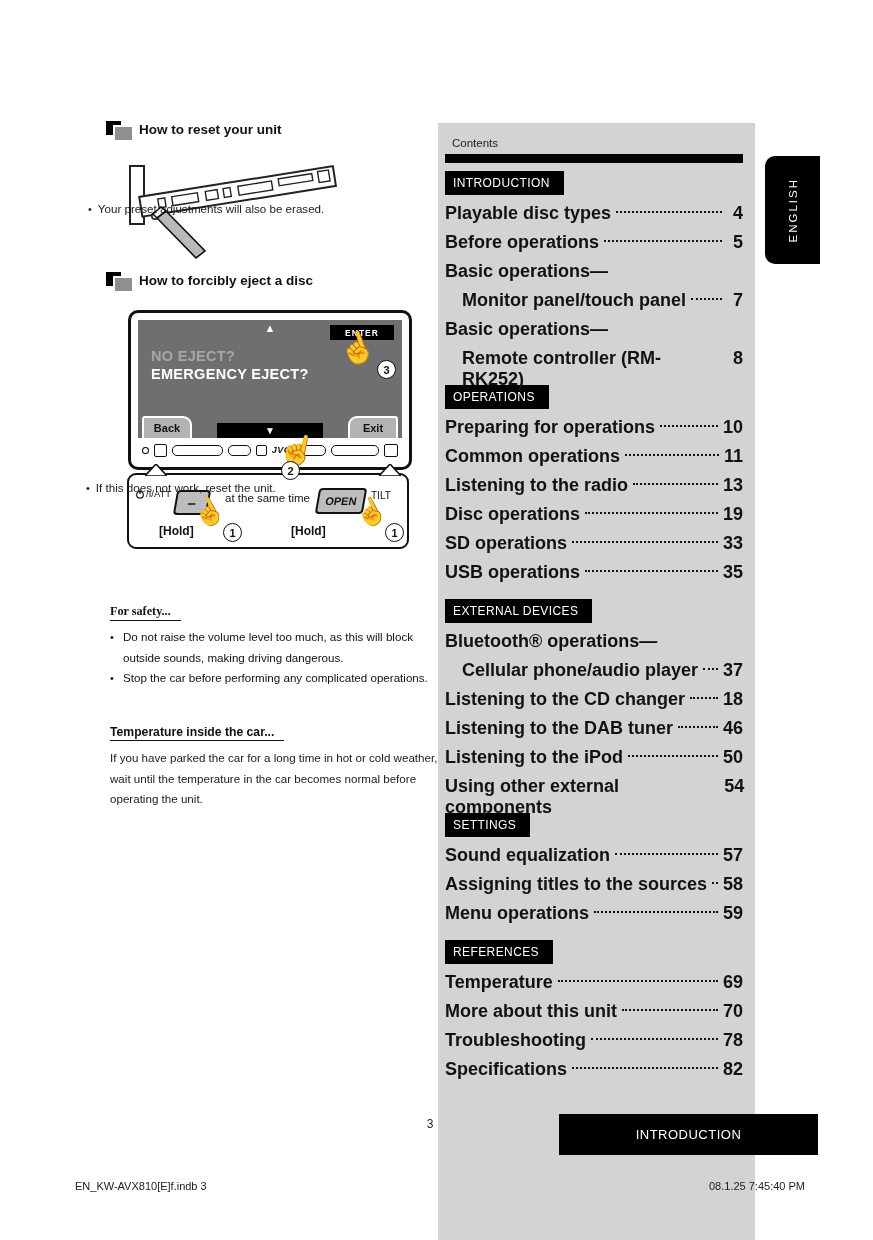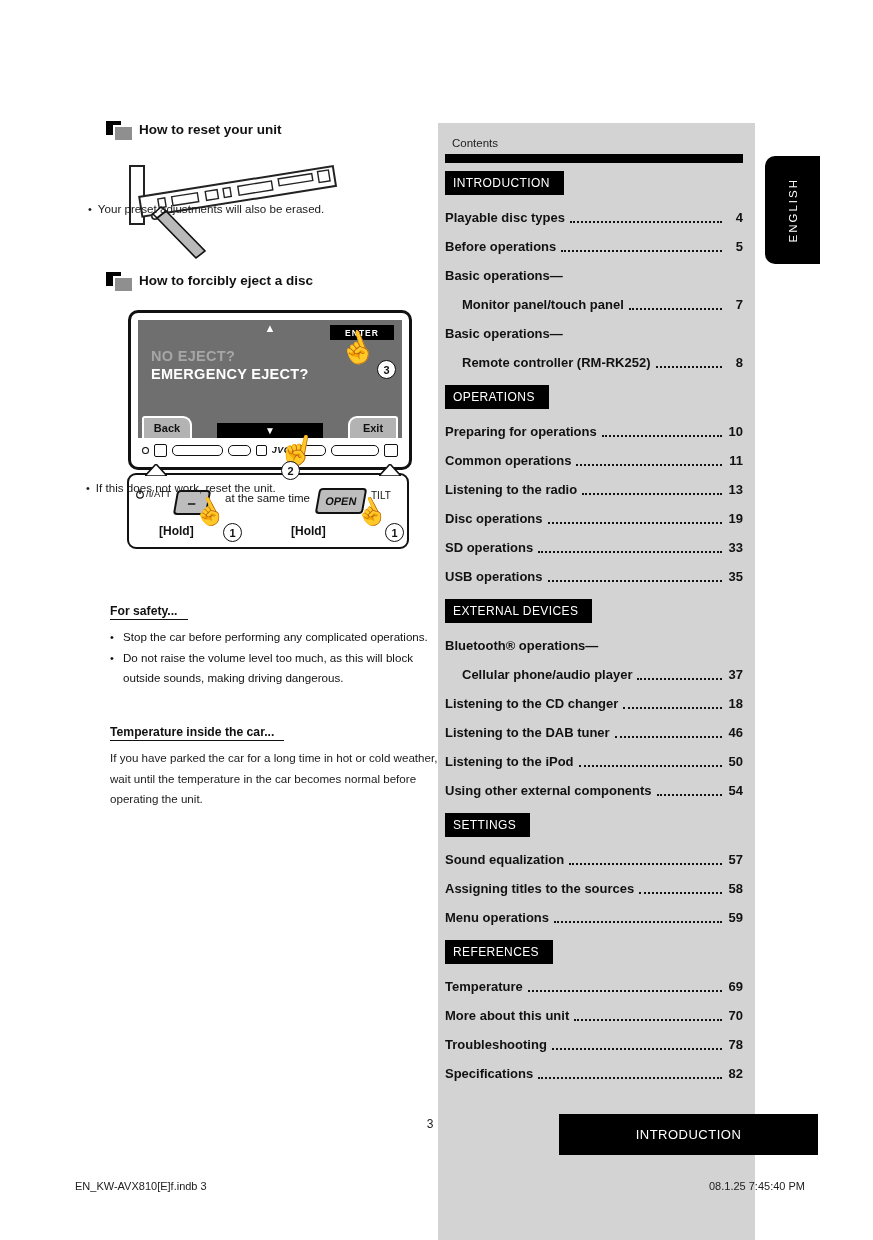--- a/index.html
+++ b/index.html
@@ -57,21 +57,21 @@
   .tilt{position:absolute;left:242px;top:15px;font-size:10px;}
   .hold{position:absolute;font-weight:bold;font-size:12px;}
 
   
   .panel{position:absolute;left:438px;top:123px;width:317px;height:1212px;background:#d3d3d3;box-sizing:border-box;
          padding:14px 12px 0 7px;}
   .panel-title{font-size:11.5px;color:#222;padding-left:7px;}
   .panel-rule{height:9px;background:#000;margin-top:5px;}
   .chip{background:#000;color:#fff;font-size:12px;letter-spacing:.4px;padding:5px 14px 5px 8px;
         width:max-content;margin:8px 0;}
-  .toc-row{display:flex;align-items:center;height:29px;font-weight:bold;font-size:13px;}
+  .toc-row{display:flex;align-items:flex-start;height:29px;font-weight:bold;font-size:18px;}
   .toc-row.indent{padding-left:17px;}
   .dots{flex:1;height:0;border-bottom:2.4px dotted #111;margin:8px 5px 0;}
   .pagenum{min-width:16px;text-align:right;font-weight:bold;}
 
   
   .english-tab{position:absolute;left:765px;top:156px;width:55px;height:108px;background:#000;
                border-radius:10px 0 0 10px;display:flex;align-items:center;justify-content:center;}
   .english-tab span{writing-mode:vertical-rl;transform:rotate(180deg);color:#fff;font-size:11.5px;letter-spacing:2px;}
   .bottom-bar{position:absolute;left:559px;top:1114px;width:259px;height:41px;background:#000;color:#fff;
               display:flex;align-items:center;justify-content:center;font-size:13px;letter-spacing:.5px;}
@@ -184,24 +184,24 @@
     <span class="same-time">at the same time</span>
     <div class="key key-open">
       <span>OPEN</span>
     </div>
     <span class="tilt">TILT</span>
     <span class="hand" style="left:226px;top:24px;transform:rotate(-26deg);font-size:26px;">☝</span>
     <span class="step" style="left:256px;top:48px;">1</span>
     <span class="hold" style="left:162px;top:49px;">[Hold]</span>
   </div>
 
-  <div class="und-head" style="left:110px;top:604px;">For safety...</div>
+  <div class="und-head" style="left:110px;top:604px;font-family:Liberation Serif, serif;">For safety...</div>
   <ul class="plain" style="position:absolute;left:110px;top:627px;width:334px;">
+      <li>Do not raise the volume level too much, as this will block outside sounds, making driving dangerous.</li>
       <li>Stop the car before performing any complicated operations.</li>
-      <li>Do not raise the volume level too much, as this will block outside sounds, making driving dangerous.</li>
     </ul>
 
   <div class="und-head" style="left:110px;top:725px;">Temperature inside the car...</div>
   <div class="body-txt" style="position:absolute;left:110px;top:748px;width:336px;">If you have parked the car for a long time in hot or cold weather, wait until the temperature in the car becomes normal before operating the unit.</div>
 
 
   <div class="panel">
     <div class="panel-title">Contents</div>
     <div class="panel-rule"></div>
     <div>

